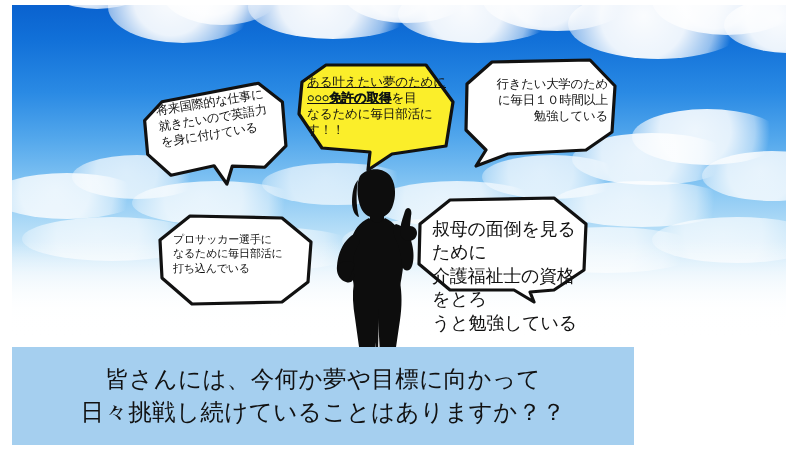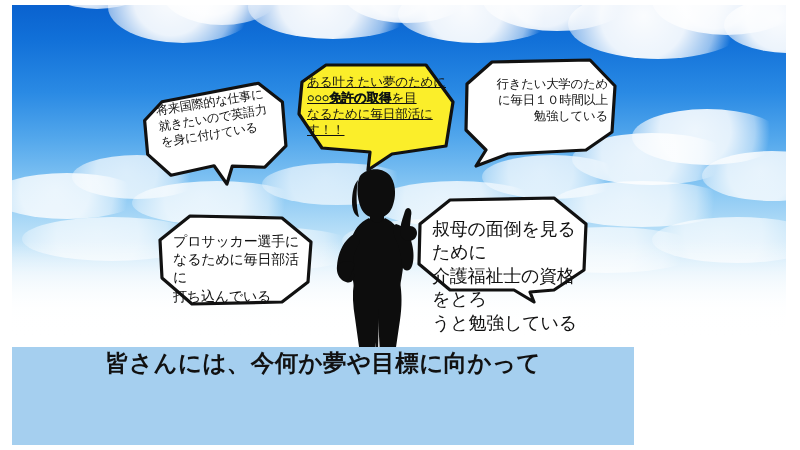--- a/index.html
+++ b/index.html
@@ -88,21 +88,20 @@
     transform: rotate(-9.2deg);
     transform-origin: left top;
   }
 
   
   #bubble-dream { left: 296px; top: 62px; width: 160px; height: 108px; }
   #bubble-dream .txt {
     left: 11px; top: 13px; width: 142px;
     font-size: 12.6px;
     line-height: 1.26;
-    text-decoration: underline;
   }
   #bubble-dream .u { text-decoration: underline; text-underline-offset: 1px; }
   #bubble-dream .red {
     color: #14532d;
     font-weight: bold;
     text-decoration: underline;
     -webkit-text-stroke: 0.35px #111;
   }
 
   
@@ -110,42 +109,42 @@
   #bubble-university .txt {
     left: 14px; top: 18px; width: 132px;
     font-size: 12.4px;
     text-align: right;
   }
 
   
   #bubble-soccer { left: 156px; top: 212px; width: 160px; height: 100px; }
   #bubble-soccer .txt {
     left: 17px; top: 20px; width: 134px;
-    font-size: 14px;
+    font-size: 11px;
   }
 
   
   #bubble-care { left: 414px; top: 196px; width: 176px; height: 106px; }
   #bubble-care .txt {
     left: 18px; top: 22px; width: 146px;
     font-size: 18px;
   }
 
   
   #caption-bar {
     position: absolute;
     left: 12px;
     top: 347px;
     width: 622px;
     height: 98px;
     background: #a5cfef;
     display: flex;
     flex-direction: column;
     align-items: center;
-    font-weight: bold;
+    justify-content: center;
   }
   #caption-bar .line {
     color: #111111;
     font-size: 23.5px;
     letter-spacing: 0.4px;
     line-height: 1.42;
     white-space: nowrap;
   }
 </style>
 </head>
@@ -269,15 +268,16 @@
     <svg viewBox="0 0 176 106" width="176" height="106">
       <path class="shape-white" d="M36 4 L140 2 L172 28 L170 74 L140 94 L116 96 L120 106 L100 94 L36 94 L5 68 L6 28 Z"></path>
     </svg>
     <div class="txt">叔母の面倒を見るために
 介護福祉士の資格をとろ
 うと勉強している</div>
   </div>
 
   <div id="caption-bar">
     <div class="line">皆さんには、今何か夢や目標に向かって</div>
+    <div class="line">日々挑戦し続けていることはありますか？？</div>
   </div>
 
 </div>
 
 </body></html>

